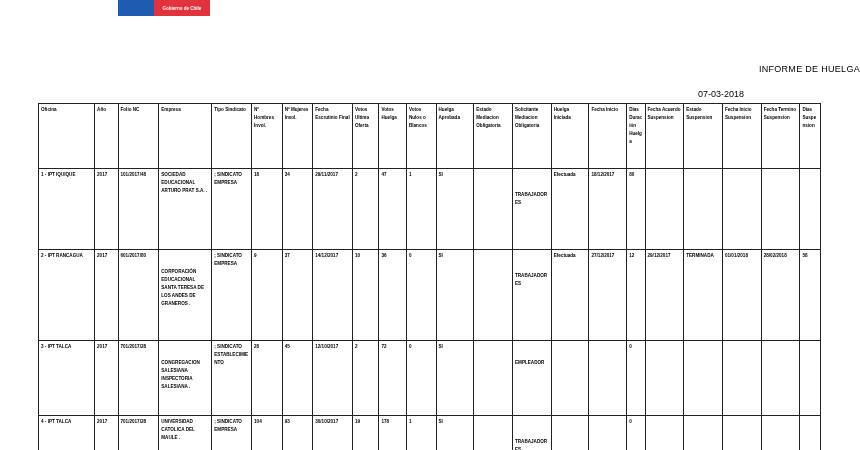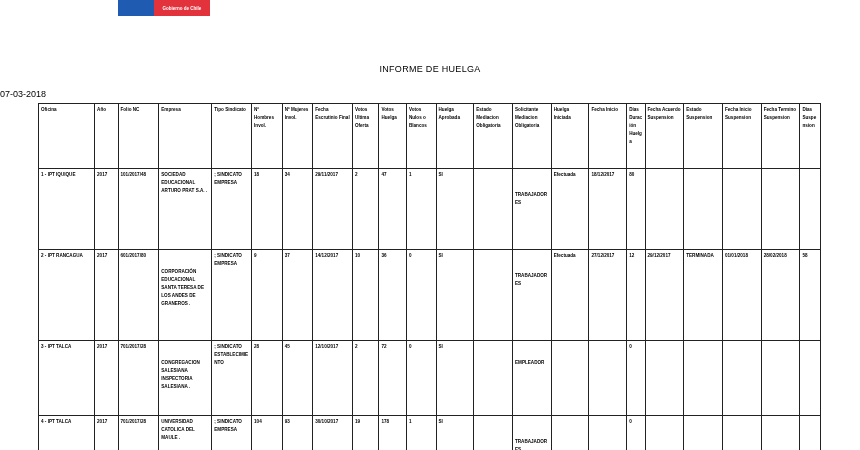--- a/index.html
+++ b/index.html
@@ -1,21 +1,21 @@
 <!DOCTYPE html>
 <html><head>
 <meta charset="utf-8">
 <style>
   html, body { margin: 0; padding: 0; background: #ffffff; }
   body { width: 860px; height: 450px; overflow: hidden; position: relative; font-family: "Liberation Sans", sans-serif; color: #000; }
   .logo { position: absolute; left: 118px; top: 0; width: 92px; height: 16px; display: flex; }
   .logo .blue { width: 36px; height: 16px; background: #1f5bb0; }
   .logo .red { flex: 1; height: 16px; background: #e2323c; color: #fff; font-size: 4.5px; font-weight: bold; display: flex; align-items: center; justify-content: center; }
-  .title { position: absolute; left: 0; width: 860px; top: 64px; text-align: center; font-size: 9px; letter-spacing: 0.3px; }
-  .date { position: absolute; left: 0; width: 744px; top: 89px; text-align: left; font-size: 9px; }
+  .title { position: absolute; left: 0; width: 860px; top: 64px; text-align: right; font-size: 9px; letter-spacing: 0.3px; }
+  .date { position: absolute; left: 0; width: 744px; top: 89px; text-align: right; font-size: 9px; }
   table.report { position: absolute; left: 38px; top: 103px; border-collapse: collapse; table-layout: fixed; width: 783px; }
   table.report th, table.report td { border: 1.3px solid #222; vertical-align: top; text-align: left; font-size: 4.6px; line-height: 8px; padding: 2px 2px; font-weight: bold; word-wrap: break-word; overflow-wrap: break-word; }
   table.report th { font-weight: bold; height: 60px; }
   table.report tr.r1 td { height: 56px; }
   table.report tr.r2 td { height: 66px; }
   table.report tr.r3 td { height: 54px; }
   table.report tr.r4 td { height: 58px; }
   .pad2 { padding-top: 18px !important; }
   .pad3 { padding-top: 22px !important; }
 </style>

